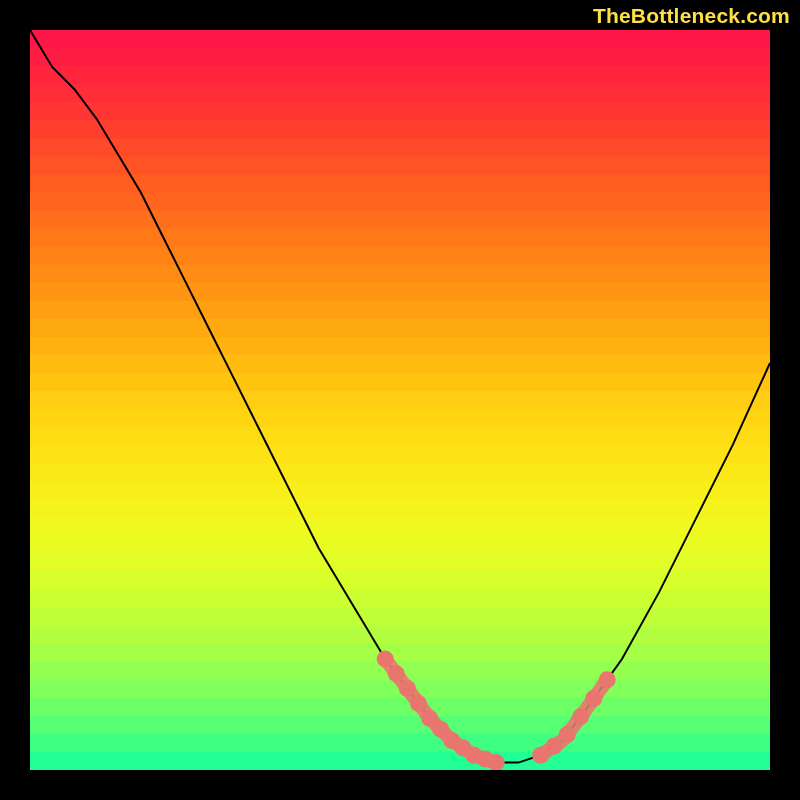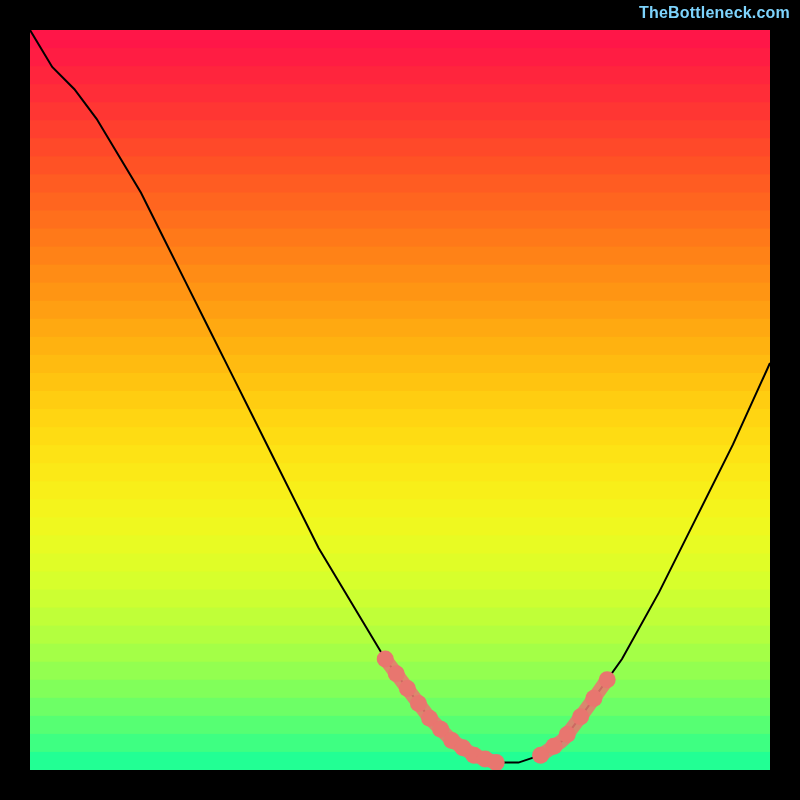--- a/index.html
+++ b/index.html
@@ -13,22 +13,22 @@
   }
   .frame {
     position: absolute;
     inset: 0;
     background: #000;
   }
   .watermark {
     position: absolute;
     top: 4px;
     right: 10px;
-    color: #7dd3fc;
-    font-size: 16px;
+    color: #fde047;
+    font-size: 21px;
     font-weight: 600;
     letter-spacing: 0.2px;
     z-index: 10;
   }
   .plot {
     position: absolute;
     left: 30px;
     top: 30px;
     width: 740px;
     height: 740px;

